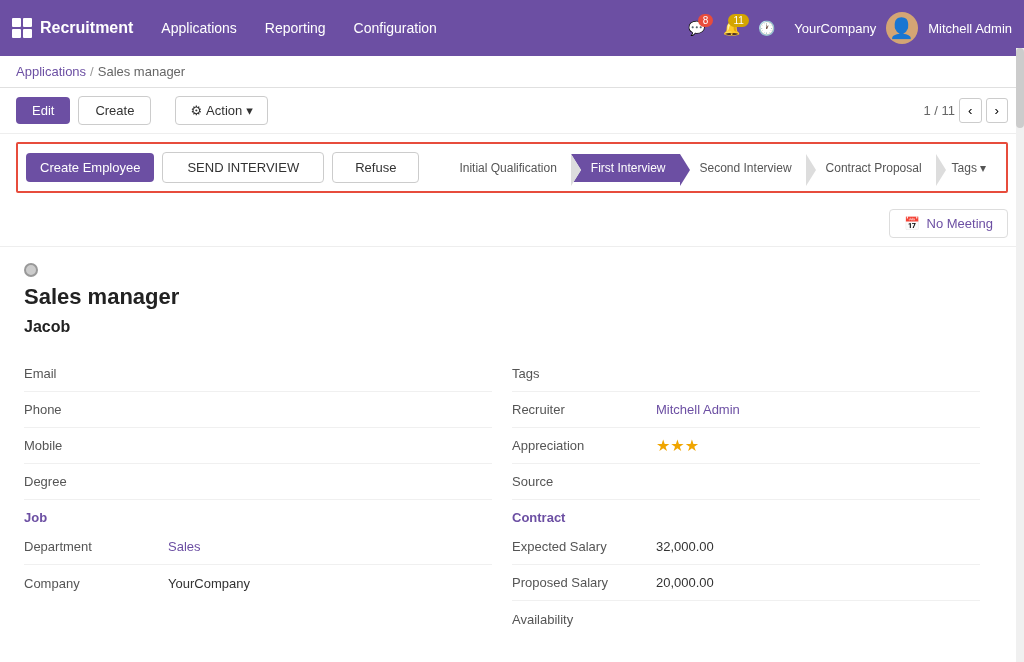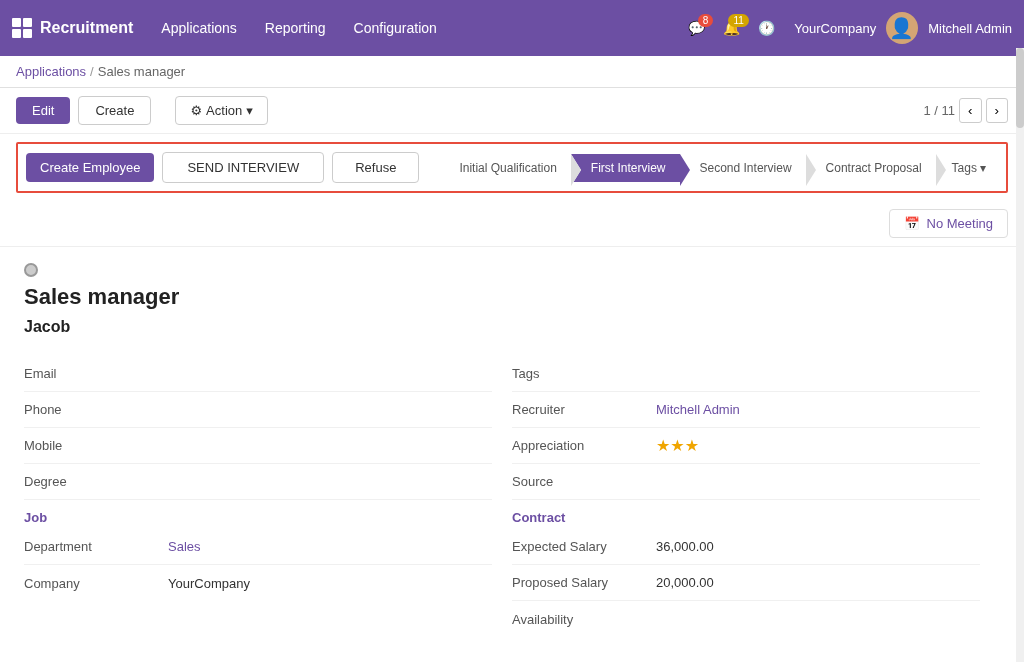--- a/index.html
+++ b/index.html
@@ -554,21 +554,21 @@
           </div>
           <div class="form-field">
             <span class="field-label">Source</span>
           </div>
 
           <div style="padding:10px 0 4px 0;">
             <span style="color:#6c4fa3;font-size:13px;font-weight:600;">Contract</span>
           </div>
           <div class="form-field">
             <span class="field-label">Expected Salary</span>
-            <span class="field-value">36,000.00</span>
+            <span class="field-value">32,000.00</span>
           </div>
           <div class="form-field">
             <span class="field-label">Proposed Salary</span>
             <span class="field-value">20,000.00</span>
           </div>
           <div class="form-field">
             <span class="field-label">Availability</span>
             <span class="field-value"></span>
           </div>
         </div>

